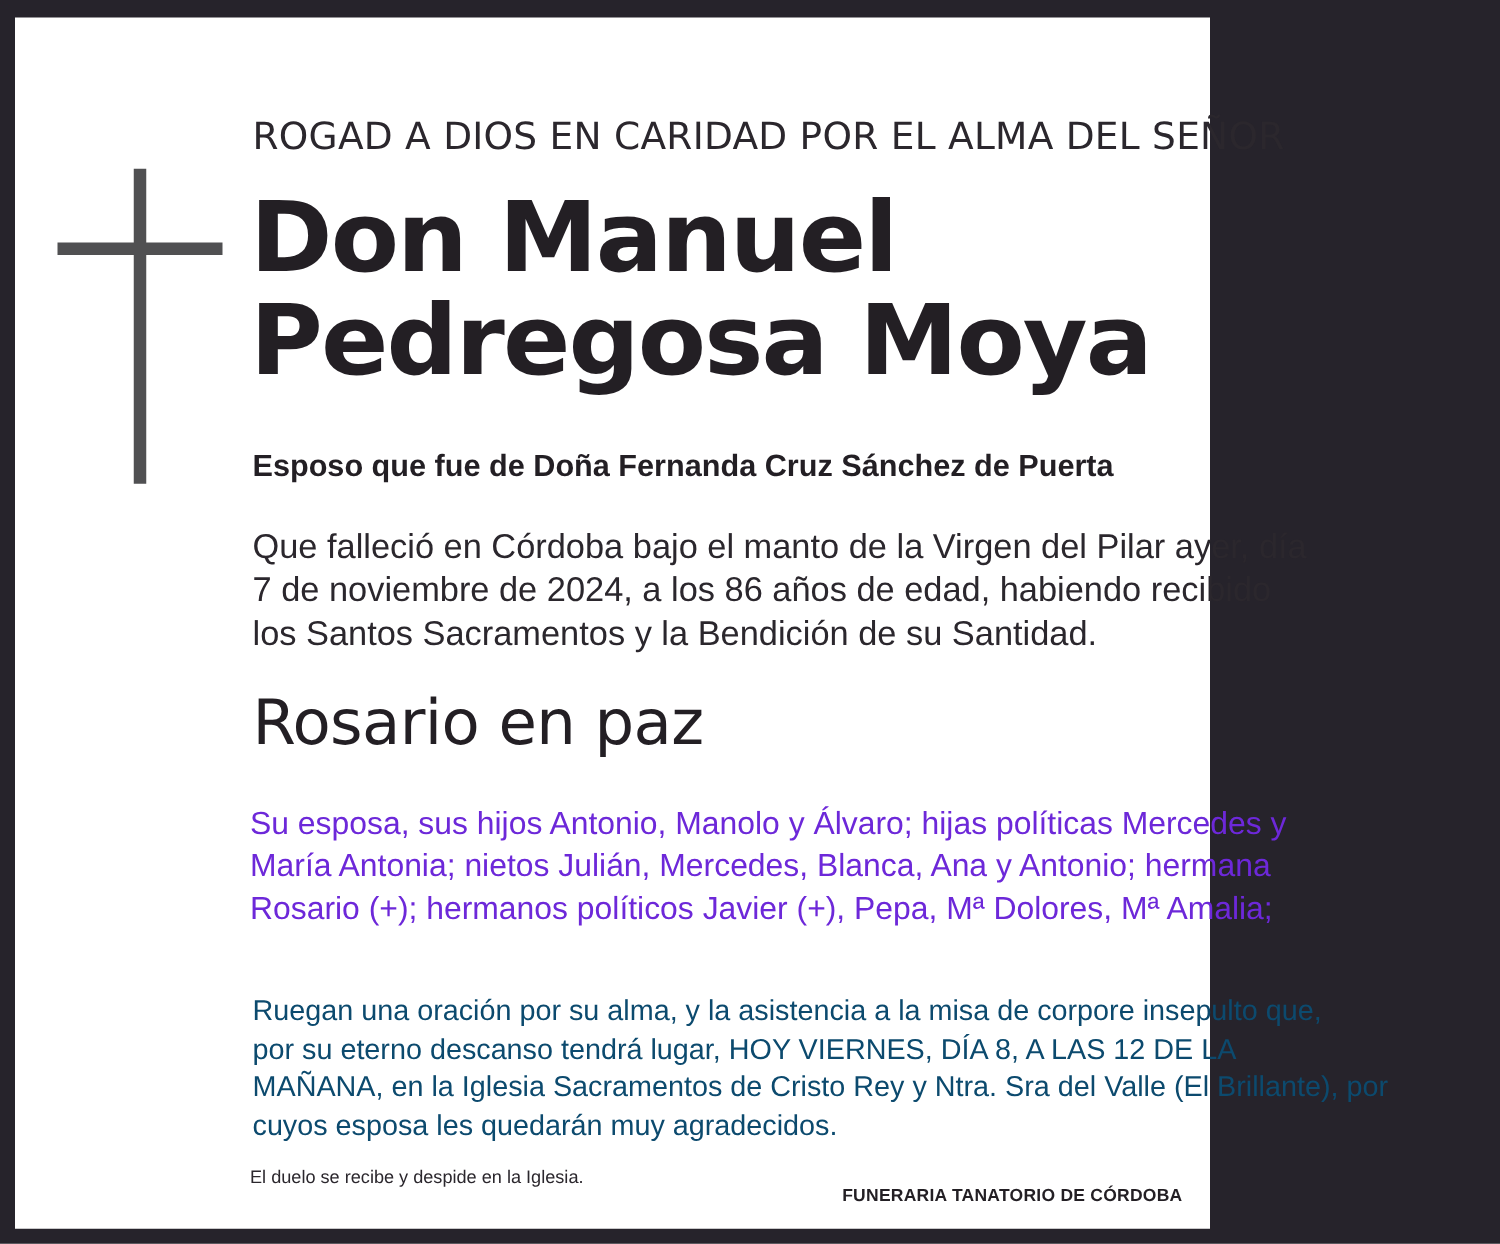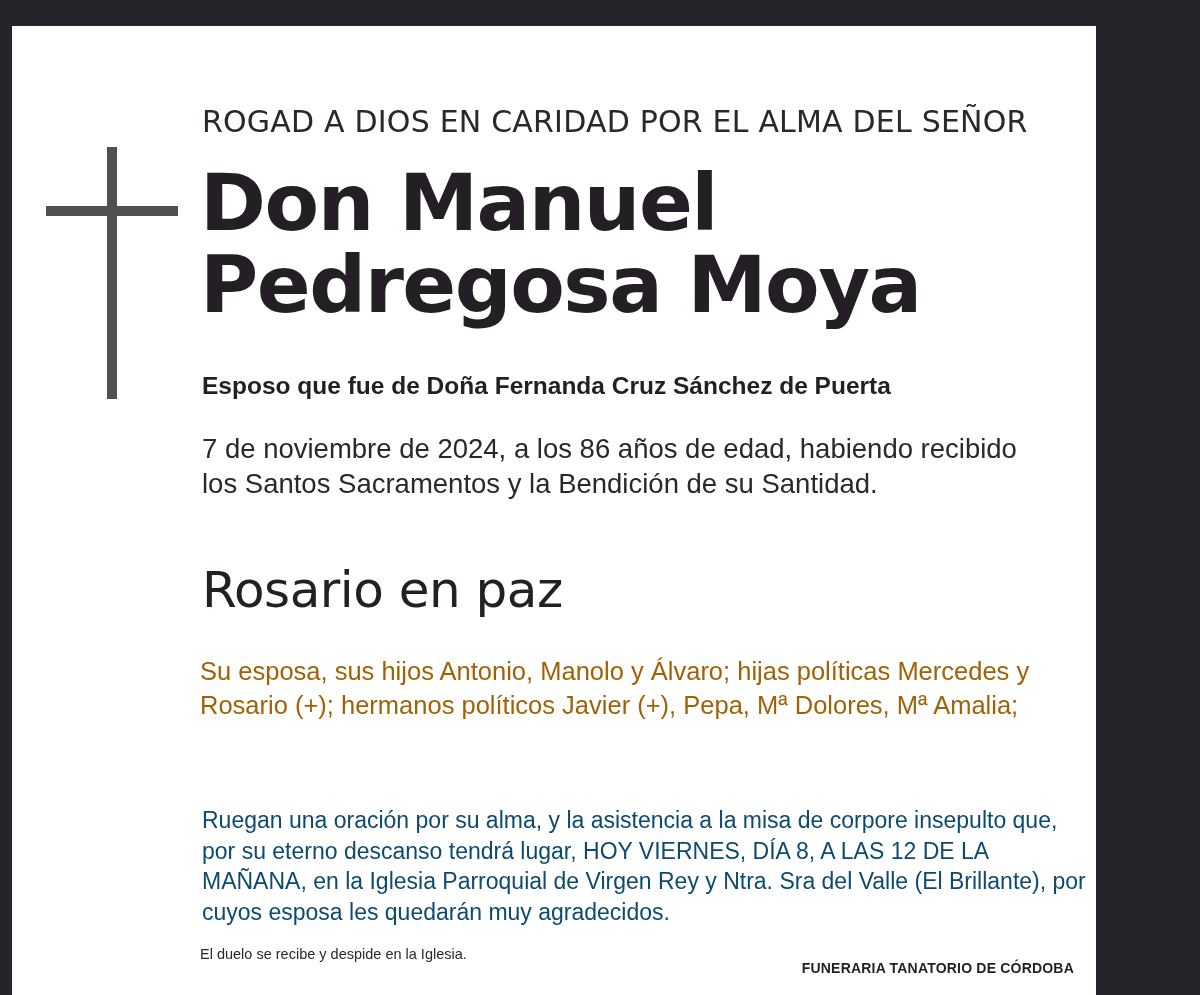--- a/index.html
+++ b/index.html
@@ -7,23 +7,22 @@
     width: 1200px; height: 995px;
     background: #26232b;
     position: relative;
     overflow: hidden;
     font-family: "DejaVu Sans", sans-serif;
     color: #231f24;
   }
   .sheet {
     position: absolute;
     left: 12px; top: 14px;
-    width: 1084px; height: 969px;
+    width: 956px; height: 969px;
     background: #ffffff;
-    margin-top: 12px;
   }
   .cross-v {
     position: absolute;
     left: 95px; top: 121px;
     width: 10px; height: 252px;
     background: #505052;
   }
   .cross-h {
     position: absolute;
     left: 34px; top: 180px;
@@ -78,21 +77,21 @@
     color: #231f24;
     white-space: nowrap;
     letter-spacing: -0.5px;
   }
   .family {
     position: absolute;
     left: 188px; top: 628px;
     font-family: "Liberation Sans", sans-serif;
     font-size: 25.5px;
     line-height: 34px;
-    color: #a16207;
+    color: #6d28d9;
   }
   .family div { white-space: nowrap; }
   .mass {
     position: absolute;
     left: 190px; top: 779px;
     font-family: "Liberation Sans", sans-serif;
     font-size: 23px;
     line-height: 30.5px;
     color: #0c4a6e;
   }
@@ -129,35 +128,37 @@
   <div class="intro">ROGAD A DIOS EN CARIDAD POR EL ALMA DEL SEÑOR</div>
 
   <div class="name">
     <div>Don Manuel</div>
     <div>Pedregosa Moya</div>
   </div>
 
   <div class="spouse">Esposo que fue de Doña Fernanda Cruz Sánchez de Puerta</div>
 
   <div class="death">
+    <div>Que falleció en Córdoba bajo el manto de la Virgen del Pilar ayer, día</div>
     <div>7 de noviembre de 2024, a los 86 años de edad, habiendo recibido</div>
     <div>los Santos Sacramentos y la Bendición de su Santidad.</div>
   </div>
 
   <div class="rip">Rosario en paz</div>
 
   <div class="family">
     <div>Su esposa, sus hijos Antonio, Manolo y Álvaro; hijas políticas Mercedes y</div>
+    <div>María Antonia; nietos Julián, Mercedes, Blanca, Ana y Antonio; hermana</div>
     <div>Rosario (+); hermanos políticos Javier (+), Pepa, Mª Dolores, Mª Amalia;</div>
   </div>
 
   <div class="mass">
     <div>Ruegan una oración por su alma, y la asistencia a la misa de corpore insepulto que,</div>
     <div>por su eterno descanso tendrá lugar, HOY VIERNES, DÍA 8, A LAS 12 DE LA</div>
-    <div>MAÑANA, en la Iglesia Parroquial de Virgen Rey y Ntra. Sra del Valle (El Brillante), por</div>
+    <div>MAÑANA, en la Iglesia Sacramentos de Cristo Rey y Ntra. Sra del Valle (El Brillante), por</div>
     <div>cuyos esposa les quedarán muy agradecidos.</div>
   </div>
 
   <div class="note">El duelo se recibe y despide en la Iglesia.</div>
 
   <div class="funeral-home">FUNERARIA TANATORIO DE CÓRDOBA</div>
 
 </div>
 
 </body></html>

